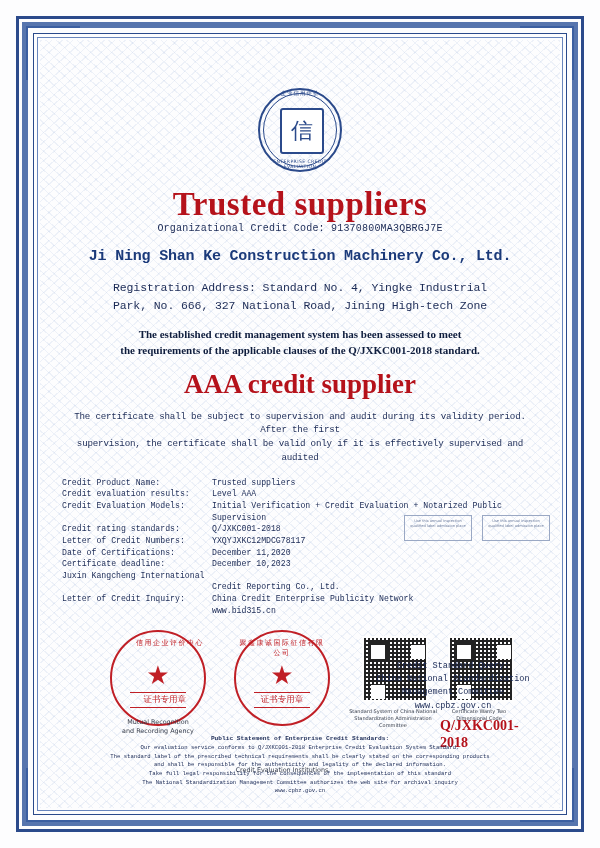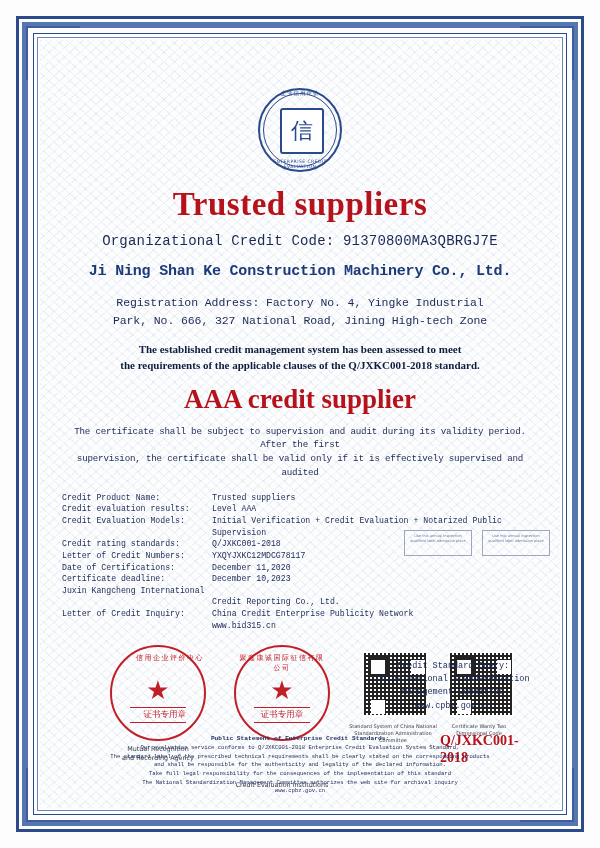--- a/index.html
+++ b/index.html
@@ -129,22 +129,22 @@
 
   .title {
     margin-top: 14px;
     font-size: 33px;
     font-weight: bold;
     color: #b5121b;
     letter-spacing: 0.5px;
     font-family: "Liberation Serif", serif;
   }
   .org-code {
-    margin-top: 10px;
-    font-size: 14px;
+    margin-top: 0;
+    font-size: 10px;
     color: #1b2a55;
     font-family: "Liberation Mono", monospace;
     letter-spacing: 0.2px;
   }
   .company {
     margin-top: 14px;
     font-size: 15px;
     font-weight: bold;
     color: #1b3a7a;
     font-family: "Liberation Mono", monospace;
@@ -373,21 +373,21 @@
         <div class="center">信</div>
         <div class="emblem-bottom-text">ENTERPRISE CREDIT EVALUATION</div>
       </div>
     </div>
 
     <div class="title">Trusted suppliers</div>
     <div class="org-code">Organizational Credit Code: 91370800MA3QBRGJ7E</div>
     <div class="company">Ji Ning Shan Ke Construction Machinery Co., Ltd.</div>
 
     <div class="address">
-      <div>Registration Address: Factory No. 4, Yingke Industrial</div>
+      <div>Registration Address: Standard No. 4, Yingke Industrial</div>
       <div>Park, No. 666, 327 National Road, Jining High-tech Zone</div>
     </div>
 
     <div class="statement">
       <div>The established credit management system has been assessed to meet</div>
       <div>the requirements of the applicable clauses of the Q/JXKC001-2018 standard.</div>
     </div>
 
     <div class="grade">AAA credit supplier</div>
 
@@ -446,21 +446,21 @@
         <div class="val">www.bid315.cn</div>
       </div>
     </div>
 
     <div class="seal-row">
       <div class="seal" style="left: 66px; top: 0; text-align: right;">
         <div class="arc">信用企业评价中心</div>
         <div class="star">★</div>
         <div class="bottom-label">证书专用章</div>
       </div>
-      <div class="seal-caption" style="left: 44px; top: 100px;">
+      <div class="seal-caption" style="left: 44px; top: 88px;">
         <div>Mutual Recognition</div>
         <div>and Recording Agency</div>
       </div>
 
       <div class="seal" style="left: 190px; top: 0;">
         <div class="arc">聚鑫康诚国际征信有限公司</div>
         <div class="star">★</div>
         <div class="bottom-label">证书专用章</div>
       </div>
       <div class="seal-caption" style="left: 168px; top: 100px; margin-top: 36px;">

